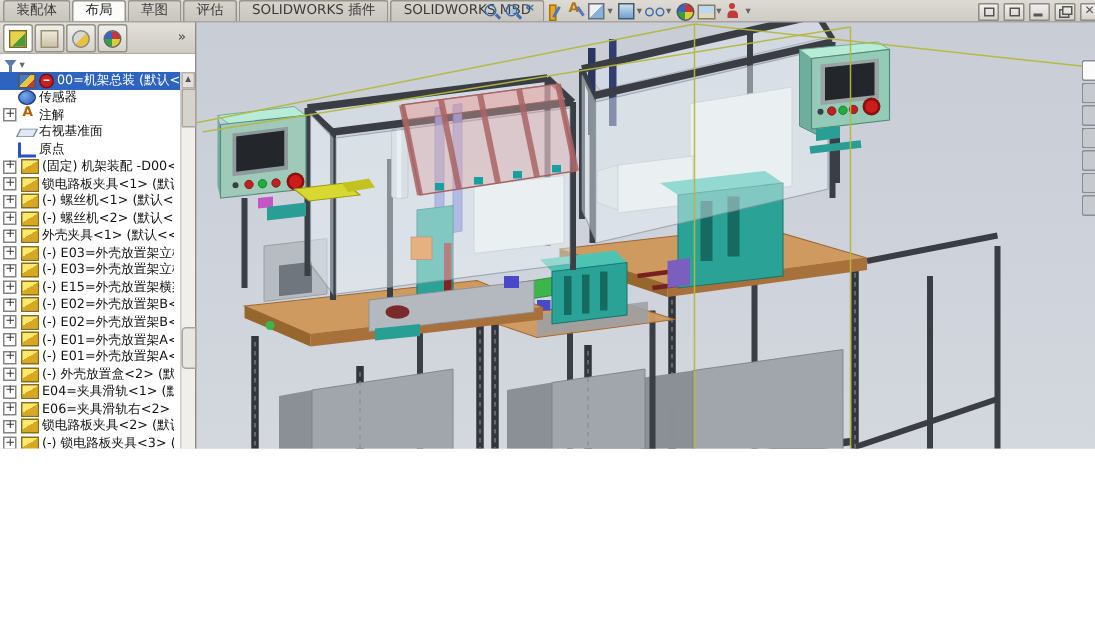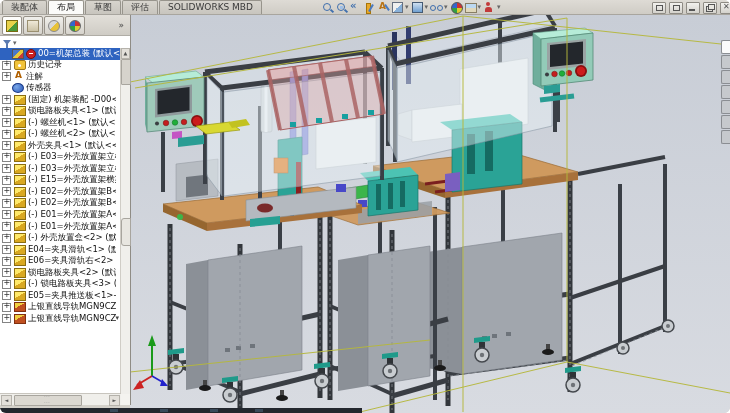--- a/index.html
+++ b/index.html
@@ -1,18 +1,18 @@
 <!DOCTYPE html>
 <html style="--vp-top: #c8cdd6; --vp-bottom: #d8dbe1; --selbox: #b5b73c;"><head>
 <meta charset="utf-8">
 <style>
   html,body{margin:0;padding:0;}
   body{width:730px;height:413px;overflow:hidden;font-family:"DejaVu Sans","Liberation Sans",sans-serif;
        -webkit-font-smoothing:antialiased;}
-  #app{position:relative;width:730px;height:413px;background:#d4d1ca;overflow:hidden;border-radius:6px;}
+  #app{position:relative;width:730px;height:299px;background:#d4d1ca;overflow:hidden;}
 
   
   .topbar{position:absolute;left:0;top:0;width:730px;height:14px;
           background:linear-gradient(#dedbd5,#cfccc5);border-bottom:1px solid #a8a59e;z-index:30;}
   .tabs{position:absolute;left:2px;top:0;height:14px;display:flex;}
   .tab{font-size:9px;line-height:12px;padding:0 8px;color:#3a3a3a;
        border:1px solid #97948c;border-bottom:none;border-radius:2px 2px 0 0;margin-right:1px;
        background:linear-gradient(#d7d4cd,#c8c5be);white-space:nowrap;}
   .tab.active{background:#fbfbf9;color:#222;}
   .headsup{position:absolute;left:321px;top:1px;height:13px;display:flex;align-items:center;gap:1px;}
@@ -134,20 +134,21 @@
 <body>
 
 <div id="app">
 
   <div class="topbar">
     <div class="tabs" id="tabs">
         <div class="tab">装配体</div>
         <div class="tab active">布局</div>
         <div class="tab">草图</div>
         <div class="tab">评估</div>
+        <div class="tab">SOLIDWORKS 插件</div>
         <div class="tab">SOLIDWORKS MBD</div>
       </div>
     <div class="headsup" id="headsup">
         <span class="hicon h-zoom-fit"></span>
         <span class="hicon h-zoom-area"></span>
         <span class="hicon h-previous-view"></span>
         <span class="hicon h-section-view"></span>
         <span class="hicon h-annotation"></span>
         <span class="hicon h-view-orientation"></span>
         <span class="caret">▾</span>
@@ -183,33 +184,38 @@
       <span class="filter-caret">▾</span>
     </div>
     <div class="tree" id="tree">
         <div class="trow sel">
     <span class="expand"></span>
     <span class="ticon i-root"></span>
           <span class="badge"></span>
     <span class="tlabel">00=机架总装 (默认&lt;显</span>
   </div>
         <div class="trow">
-    <span class="expand has"></span>
-    <span class="ticon i-history"></span>
-    <span class="tlabel">历史记录</span>
-  </div>
-        <div class="trow">
-    <span class="expand has"></span>
-    <span class="ticon i-annot"></span>
-    <span class="tlabel">注解</span>
-  </div>
-        <div class="trow">
     <span class="expand"></span>
     <span class="ticon i-sensors"></span>
     <span class="tlabel">传感器</span>
+  </div>
+        <div class="trow">
+    <span class="expand has"></span>
+    <span class="ticon i-annot"></span>
+    <span class="tlabel">注解</span>
+  </div>
+        <div class="trow">
+    <span class="expand"></span>
+    <span class="ticon i-plane"></span>
+    <span class="tlabel">右视基准面</span>
+  </div>
+        <div class="trow">
+    <span class="expand"></span>
+    <span class="ticon i-origin"></span>
+    <span class="tlabel">原点</span>
   </div>
         <div class="trow">
     <span class="expand has"></span>
     <span class="ticon i-asm"></span>
     <span class="tlabel">(固定) 机架装配 -D00&lt;1</span>
   </div>
         <div class="trow">
     <span class="expand has"></span>
     <span class="ticon i-asm"></span>
     <span class="tlabel">锁电路板夹具&lt;1&gt; (默认</span>

